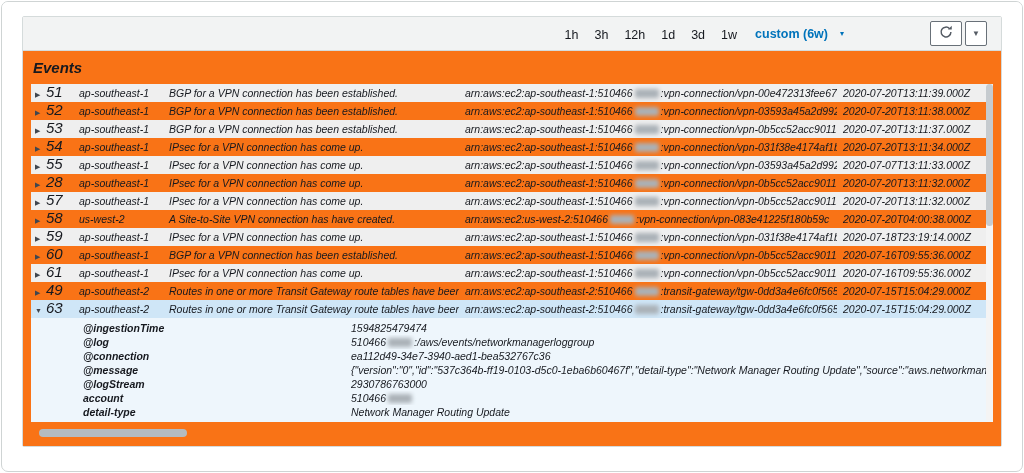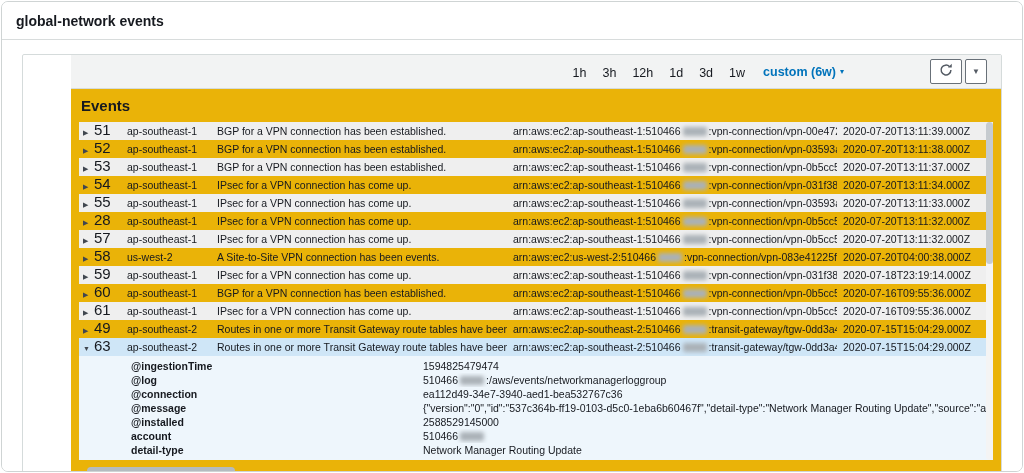--- a/index.html
+++ b/index.html
@@ -13,48 +13,48 @@
     width:1022px; height:471px; margin:1px;
     border:1px solid #cfd4d4; border-radius:7px;
     background:#fff; overflow:hidden;
   }
   .page-header {
     height:38px; display:flex; align-items:center;
     padding:0 14px; border-bottom:1px solid #d8dcdc; background:#fff;
   }
   .page-title { font-size:14px; font-weight:700; color:#16191f; }
   .content { padding:14px 20px 0 20px; background:#fff; }
-  .card { border:1px solid #d5dbdb; border-radius:2px; background:#fff;padding-left:48px; }
+  .card { border:1px solid #d5dbdb; border-radius:2px; background:#fff; }
 
   
   .toolbar {
     height:34px; background:#f2f3f3; border-bottom:1px solid #d5dbdb;
     display:flex; align-items:center; justify-content:flex-end;
     padding:0 14px;
   }
   .range-btn {
     background:none; border:none; cursor:pointer;
     font-family:inherit; font-size:12.5px; color:#16191f; padding:0 8px;
   }
   .custom-btn {
     background:none; border:none; cursor:pointer; font-family:inherit;
     font-size:12.5px; font-weight:700; color:#0073bb;
-    display:inline-flex; align-items:center; gap:4px; padding:0 6px; margin-left:4px;
+    display:inline-flex; align-items:center; gap:12px; padding:0 6px; margin-left:4px;
   }
   .custom-btn .dd { font-size:8px; color:#0073bb; }
   .btn-group { display:flex; margin-left:80px; }
   .icon-btn {
     height:25px; min-width:32px; border:1px solid #687078; background:#fff;
     color:#545b64; display:flex; align-items:center; justify-content:center;
     border-radius:2px; cursor:pointer; padding:0 6px;
   }
   .icon-btn.caret-only { min-width:22px; margin-left:3px; font-size:8px; }
 
   
-  .events-body { padding:6px 8px 8px 8px; background:#eab308; }
+  .events-body { padding:6px 8px 8px 8px; background:#f97316;font-style:italic; }
   .events-title { font-size:15px; font-weight:700; margin:2px 0 8px 2px; color:#16191f; }
   .table-wrap { position:relative; }
   table { width:100%; border-collapse:collapse; table-layout:fixed; }
   td {
     font-size:10.5px; color:#16191f; padding:0 6px;
     height:15px; line-height:15px; white-space:nowrap; overflow:hidden;
   }
   .c-num { width:42px; padding-left:4px; }
   .c-region { width:90px;margin-top:36px; }
   .c-message { width:296px; }
@@ -63,36 +63,33 @@
   tr.expanded { background:#cfe6f7; }
   .caret { display:inline-block; width:11px; font-size:7px; color:#414750; cursor:pointer; }
   .rownum { font-size:15px; }
   .redact {
     display:inline-block; width:24px; height:9px; background:#aab1b7;
     border-radius:2px; filter:blur(2px); vertical-align:-1px; margin:0 2px;
   }
   .detail-cell { background:#eef6fc; padding:3px 0 3px 0; }
   .kv { display:flex; height:14px; line-height:14px; font-size:10.5px; }
   .k { width:320px; padding-left:52px; font-weight:700; color:#16191f; flex:none; }
-  .v { flex:1; white-space:nowrap; overflow:hidden;margin-left:24px; }
+  .v { flex:1; white-space:nowrap; overflow:hidden; }
 
   
   .vscroll { position:absolute; right:0; top:0; bottom:0; width:7px; background:#f4f4f4; border-radius:4px; }
   .vscroll-thumb { position:absolute; top:0; left:0; width:7px; height:42%; background:#c6cbcf; border-radius:4px; cursor:pointer; }
   .hscroll { height:8px; margin:7px 2px 1px 2px; position:relative; background:transparent; }
   .hscroll-thumb { position:absolute; left:6px; top:0; width:148px; height:8px; background:#b4bbc0; border-radius:4px; cursor:pointer; }
 </style>
 </head>
 <body>
 
 <div class="screen">
 
-  <div class="page-header">
-    <div class="page-title">global-network events</div>
-  </div>
 
   <div class="content">
 
     <div class="card">
 
       <div class="toolbar">
         <div id="range-buttons"><button class="range-btn">1h</button><button class="range-btn">3h</button><button class="range-btn">12h</button><button class="range-btn">1d</button><button class="range-btn">3d</button><button class="range-btn">1w</button></div>
         <button class="custom-btn">
           <span>custom (6w)</span>
           <span class="dd">▾</span>
@@ -143,40 +140,40 @@
                   <td class="c-region">ap-southeast-1</td>
                   <td class="c-message">IPsec for a VPN connection has come up.</td>
                   <td class="c-arn">arn:aws:ec2:ap-southeast-1:510466<span class="redact"></span>:vpn-connection/vpn-031f38e4174af1bf7</td>
                   <td class="c-time">2020-07-20T13:11:34.000Z</td>
                 </tr>
                 <tr class="stripe">
                   <td class="c-num"><span class="caret">▶</span><span class="rownum">55</span></td>
                   <td class="c-region">ap-southeast-1</td>
                   <td class="c-message">IPsec for a VPN connection has come up.</td>
                   <td class="c-arn">arn:aws:ec2:ap-southeast-1:510466<span class="redact"></span>:vpn-connection/vpn-03593a45a2d9928dd</td>
-                  <td class="c-time">2020-07-20T13:11:33.000Z</td>
+                  <td class="c-time">2020-07-07T13:11:33.000Z</td>
                 </tr>
                 <tr class="">
                   <td class="c-num"><span class="caret">▶</span><span class="rownum">28</span></td>
                   <td class="c-region">ap-southeast-1</td>
                   <td class="c-message">IPsec for a VPN connection has come up.</td>
                   <td class="c-arn">arn:aws:ec2:ap-southeast-1:510466<span class="redact"></span>:vpn-connection/vpn-0b5cc52acc90119c5</td>
                   <td class="c-time">2020-07-20T13:11:32.000Z</td>
                 </tr>
                 <tr class="stripe">
                   <td class="c-num"><span class="caret">▶</span><span class="rownum">57</span></td>
                   <td class="c-region">ap-southeast-1</td>
                   <td class="c-message">IPsec for a VPN connection has come up.</td>
                   <td class="c-arn">arn:aws:ec2:ap-southeast-1:510466<span class="redact"></span>:vpn-connection/vpn-0b5cc52acc90119c5</td>
                   <td class="c-time">2020-07-20T13:11:32.000Z</td>
                 </tr>
                 <tr class="">
                   <td class="c-num"><span class="caret">▶</span><span class="rownum">58</span></td>
                   <td class="c-region">us-west-2</td>
-                  <td class="c-message">A Site-to-Site VPN connection has been events.</td>
+                  <td class="c-message">A Site-to-Site VPN connection has have created.</td>
                   <td class="c-arn">arn:aws:ec2:us-west-2:510466<span class="redact"></span>:vpn-connection/vpn-083e41225f180b59c</td>
                   <td class="c-time">2020-07-20T04:00:38.000Z</td>
                 </tr>
                 <tr class="stripe">
                   <td class="c-num"><span class="caret">▶</span><span class="rownum">59</span></td>
                   <td class="c-region">ap-southeast-1</td>
                   <td class="c-message">IPsec for a VPN connection has come up.</td>
                   <td class="c-arn">arn:aws:ec2:ap-southeast-1:510466<span class="redact"></span>:vpn-connection/vpn-031f38e4174af1bf7</td>
                   <td class="c-time">2020-07-18T23:19:14.000Z</td>
                 </tr>
@@ -220,22 +217,22 @@
                     </div>
                     <div class="kv">
                       <div class="k">@connection</div>
                       <div class="v">ea112d49-34e7-3940-aed1-bea532767c36</div>
                     </div>
                     <div class="kv">
                       <div class="k">@message</div>
                       <div class="v">{"version":"0","id":"537c364b-ff19-0103-d5c0-1eba6b60467f","detail-type":"Network Manager Routing Update","source":"aws.networkmanager","account":"5104</div>
                     </div>
                     <div class="kv">
-                      <div class="k">@installed</div>
-                      <div class="v">2588529145000</div>
+                      <div class="k">@logStream</div>
+                      <div class="v">2930786763000</div>
                     </div>
                     <div class="kv">
                       <div class="k">account</div>
                       <div class="v">510466<span class="redact"></span></div>
                     </div>
                     <div class="kv">
                       <div class="k">detail-type</div>
                       <div class="v">Network Manager Routing Update</div>
                     </div>
                   </td>

